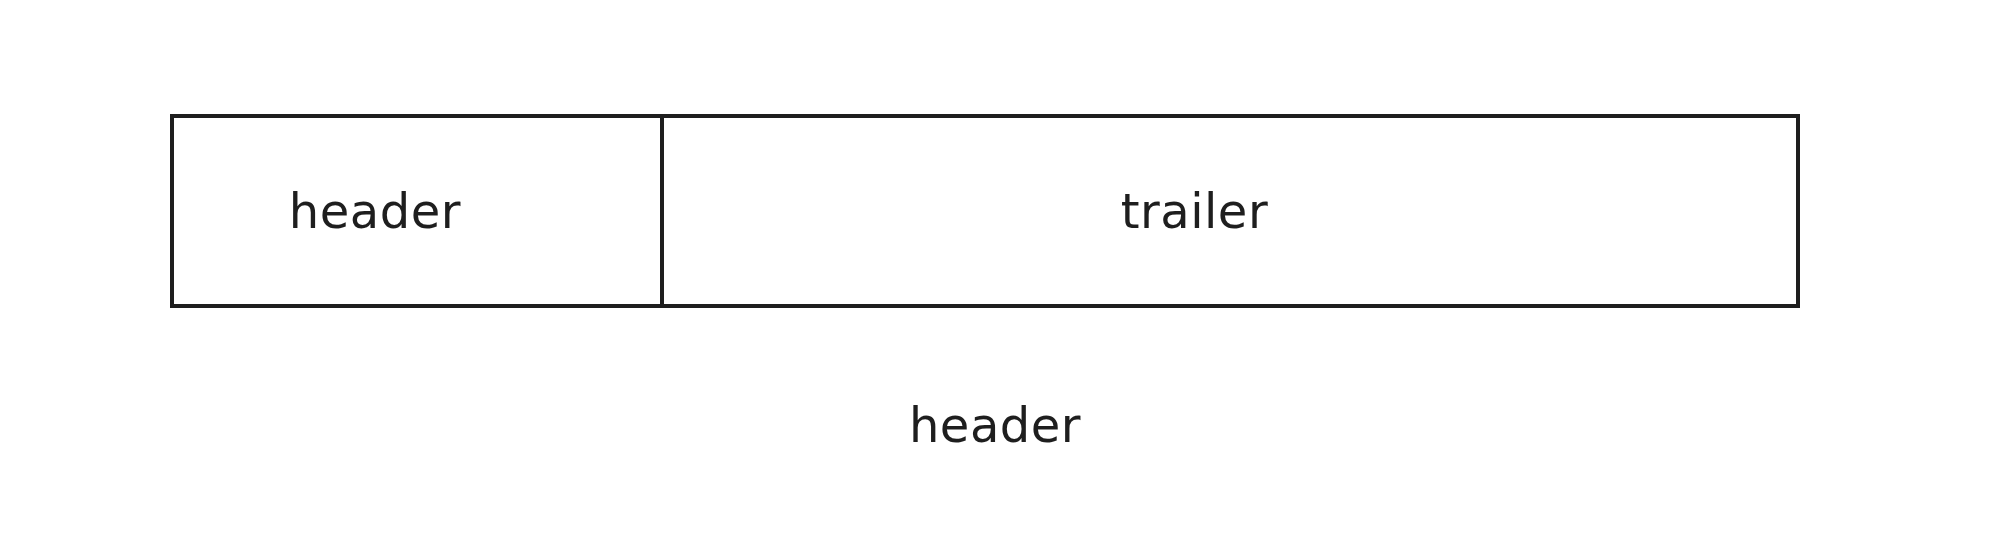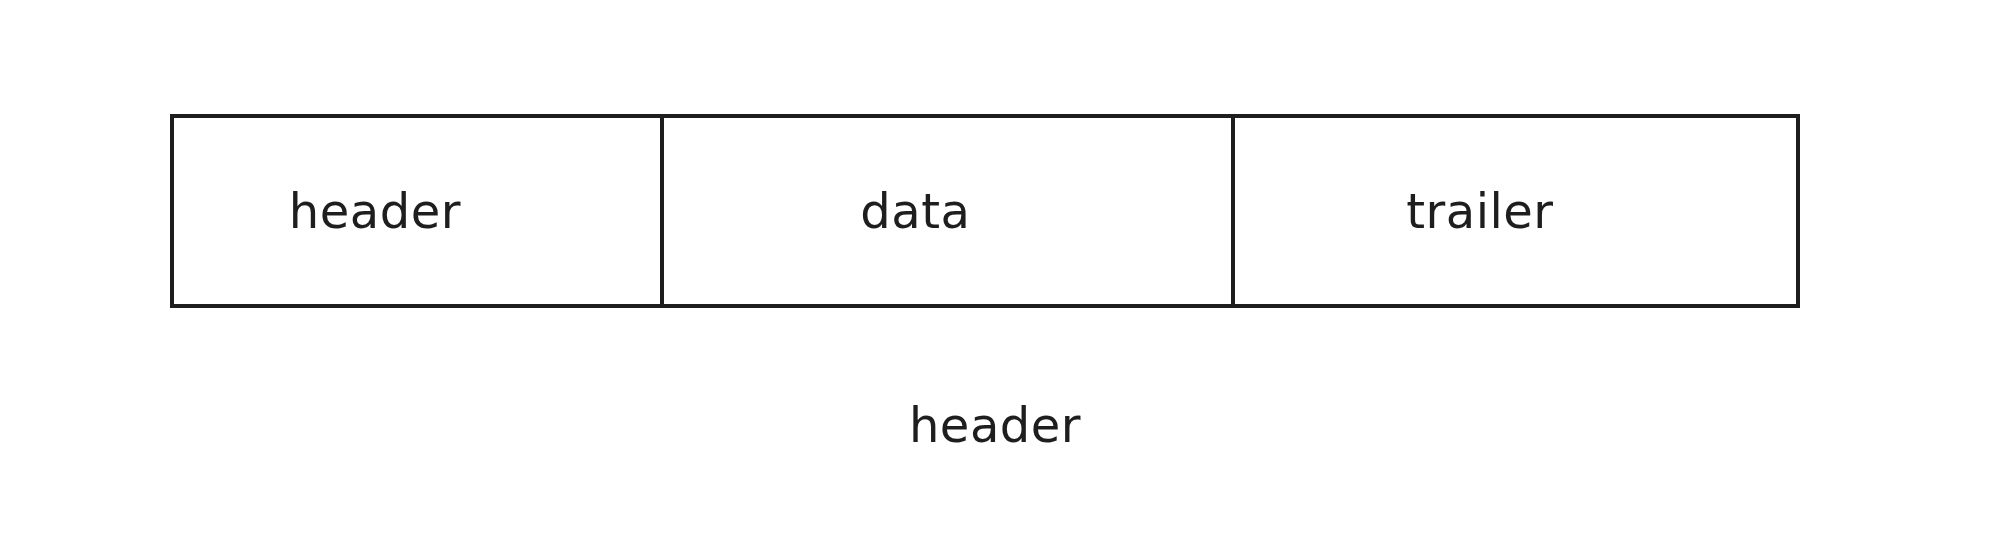--- a/index.html
+++ b/index.html
@@ -66,23 +66,20 @@
 </style>
 </head>
 <body>
 
 <div class="canvas">
 
   <div class="frame-box">
     <div class="segment segment-1">
       <span class="segment-label">header</span>
     </div>
-    <div class="segment segment-2">
-      <span class="segment-label">data</span>
-    </div>
     <div class="segment segment-3">
       <span class="segment-label">trailer</span>
     </div>
   </div>
 
   <div class="frame-caption">header</div>
 
 </div>
 
 </body></html>

